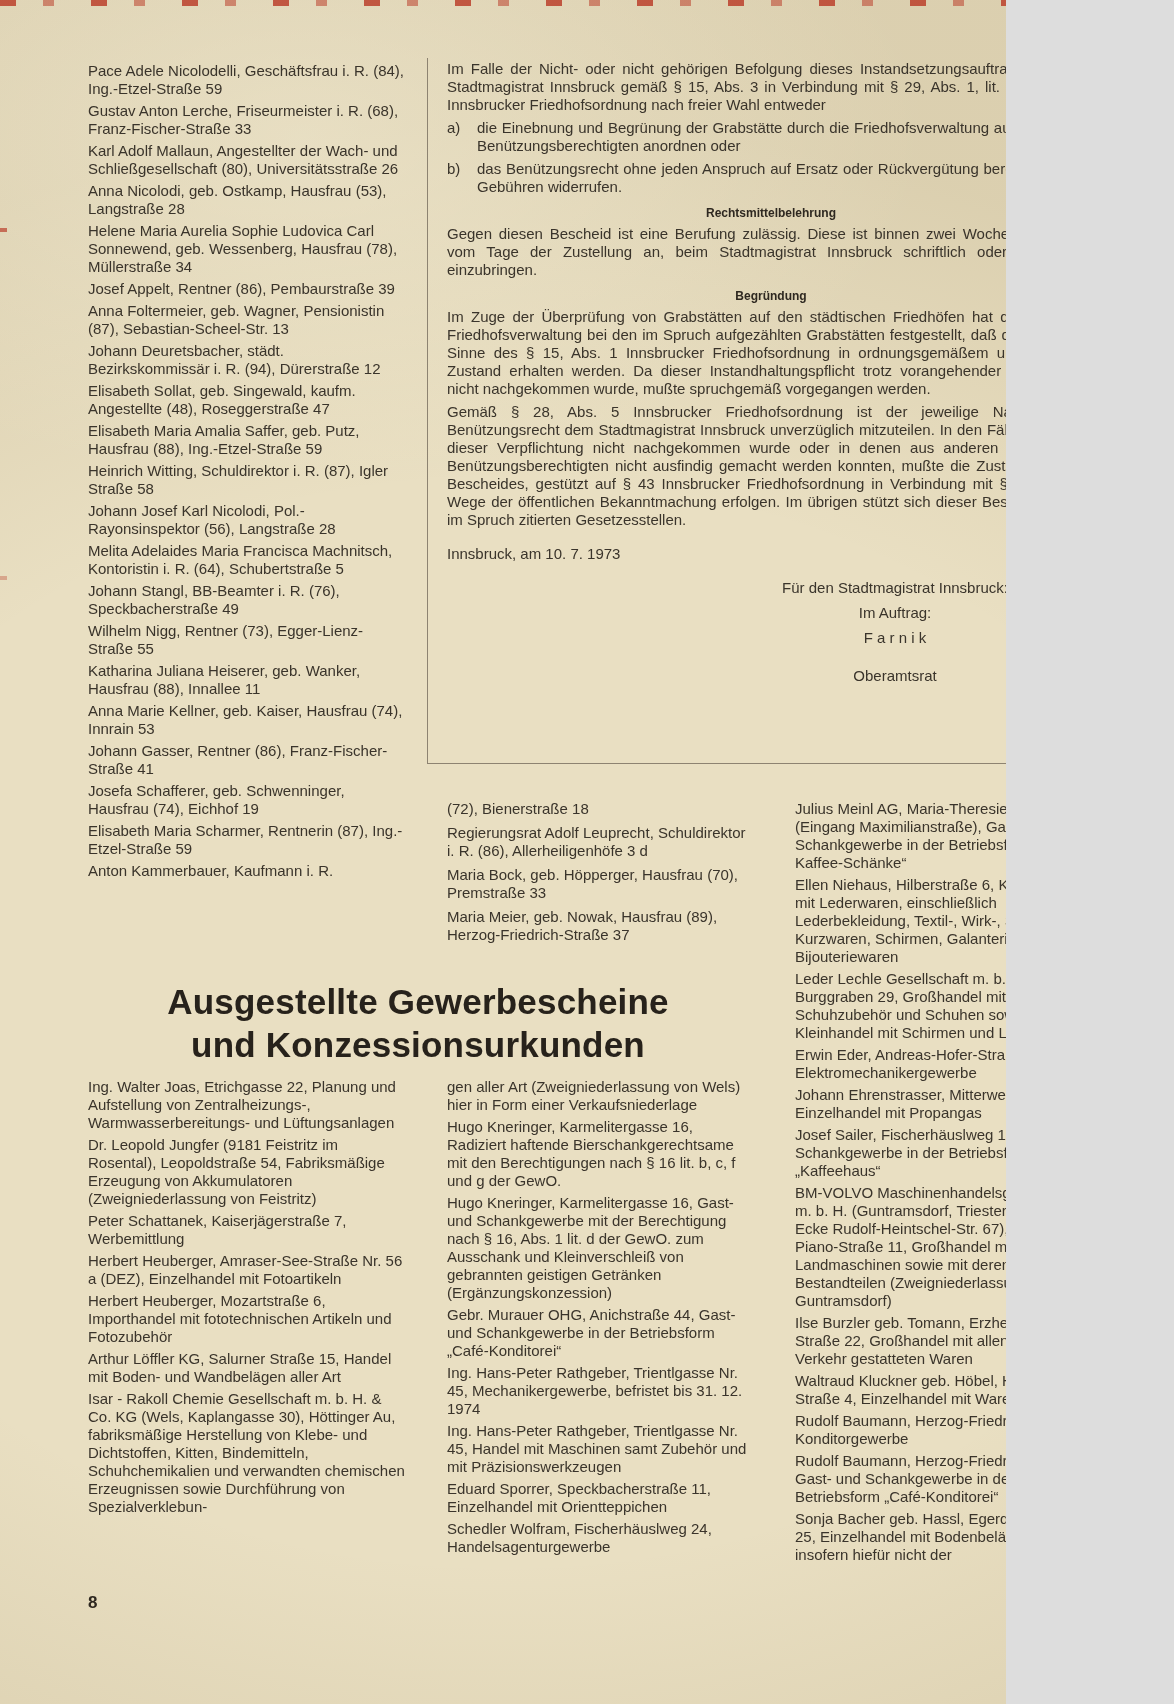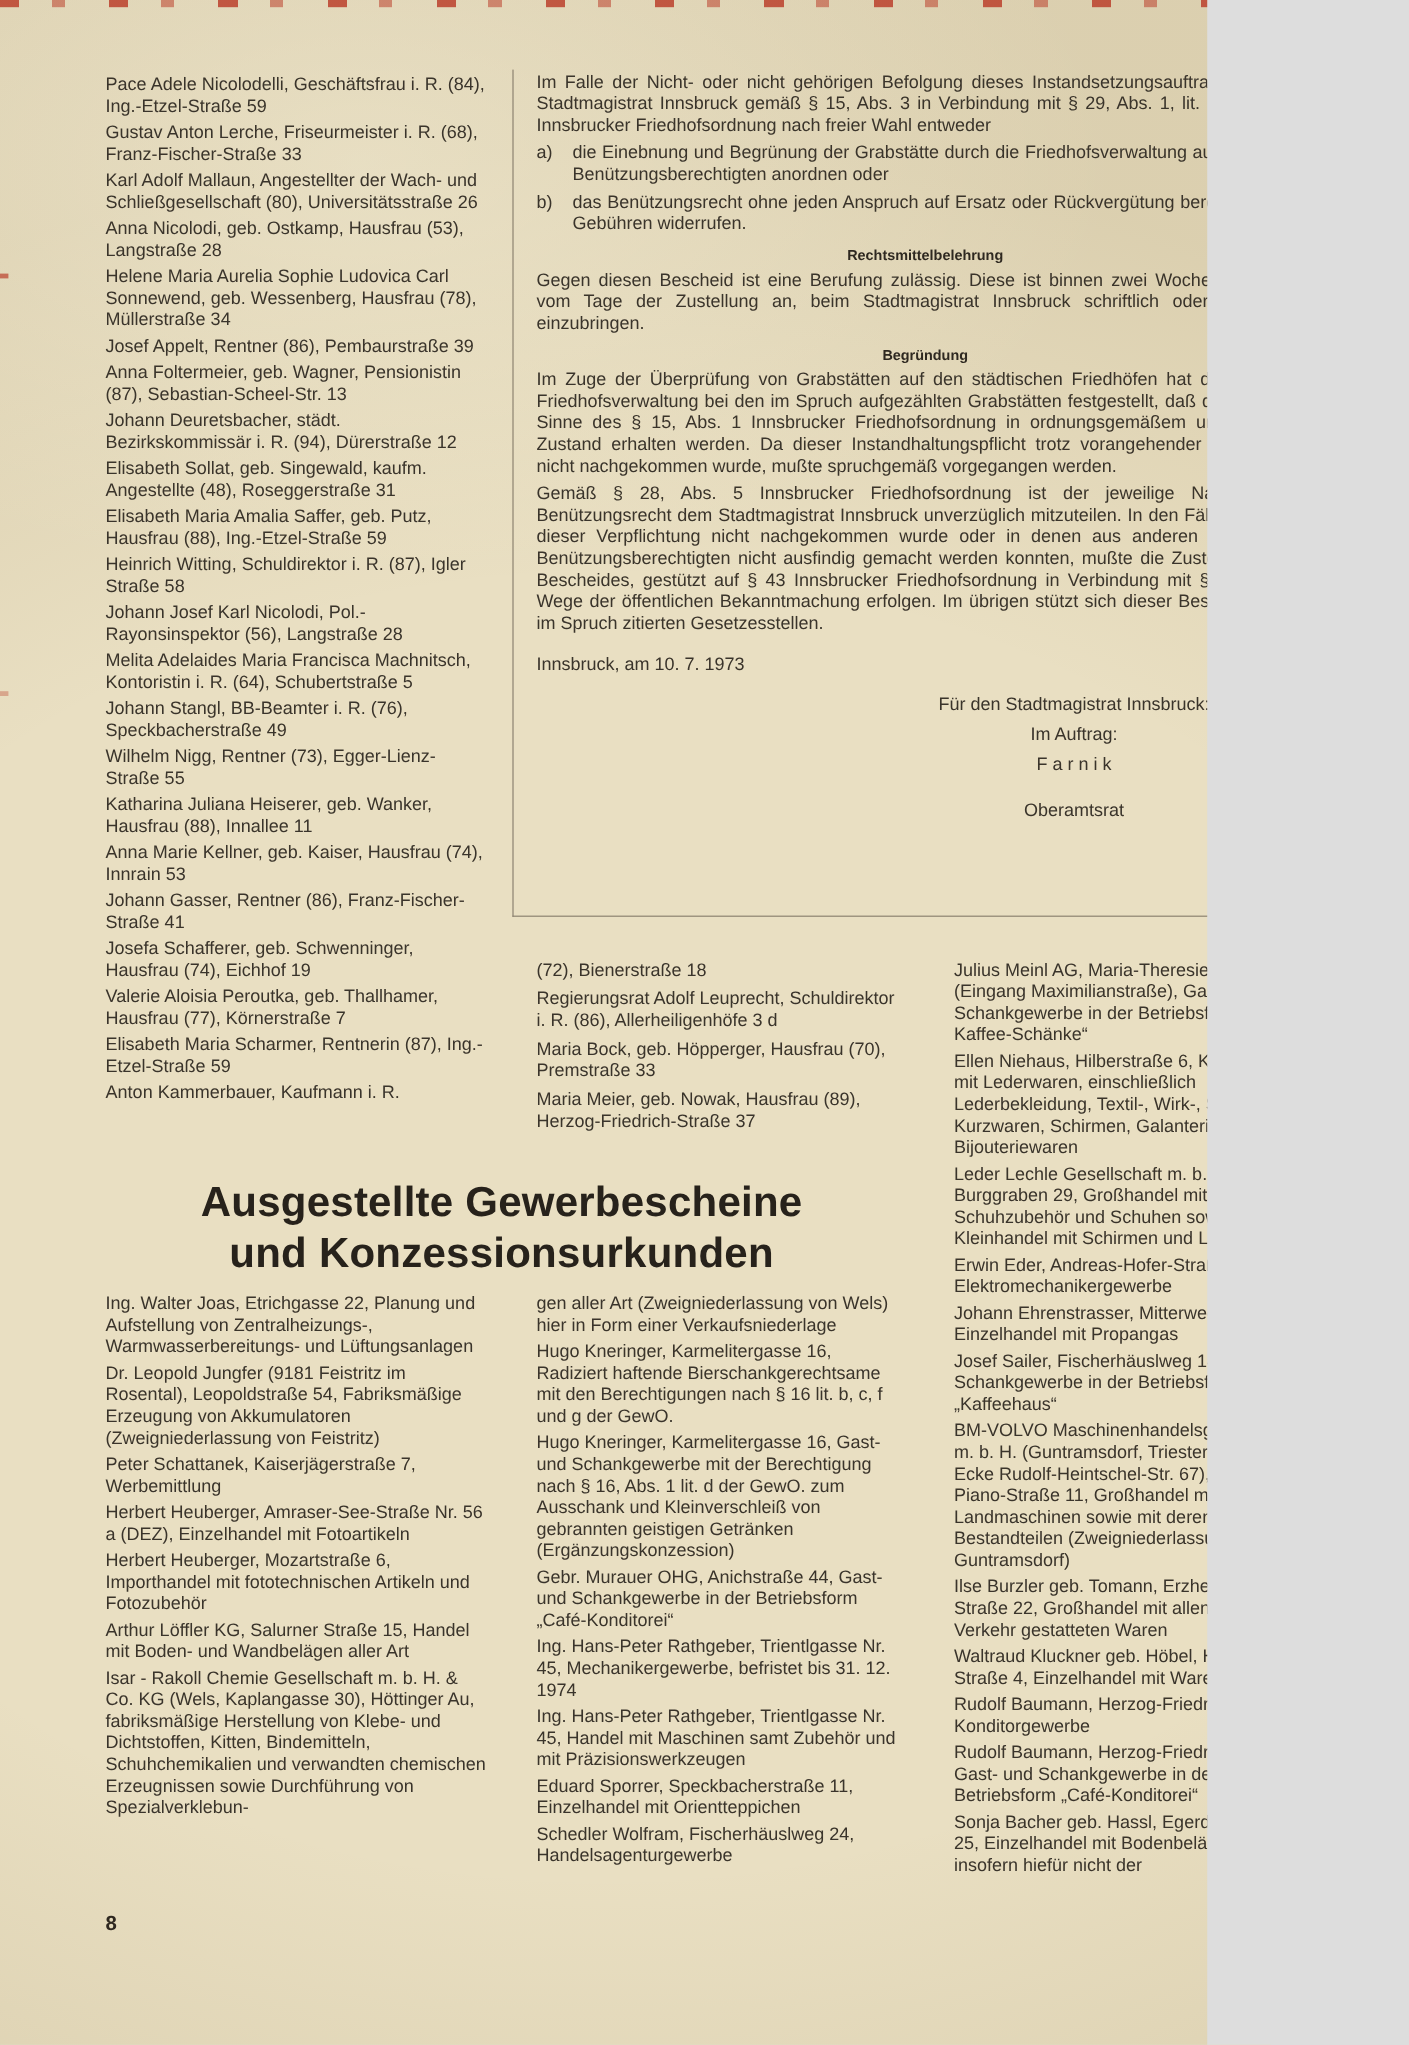--- a/index.html
+++ b/index.html
@@ -62,32 +62,31 @@
   <div class="col names-col">
 
   <p class="entry">Pace Adele Nicolodelli, Geschäftsfrau i. R. (84), Ing.-Etzel-Straße 59</p>
       <p class="entry">Gustav Anton Lerche, Friseurmeister i. R. (68), Franz-Fischer-Straße 33</p>
       <p class="entry">Karl Adolf Mallaun, Angestellter der Wach- und Schließgesellschaft (80), Universitätsstraße 26</p>
       <p class="entry">Anna Nicolodi, geb. Ostkamp, Hausfrau (53), Langstraße 28</p>
       <p class="entry">Helene Maria Aurelia Sophie Ludovica Carl Sonnewend, geb. Wessenberg, Hausfrau (78), Müllerstraße 34</p>
       <p class="entry">Josef Appelt, Rentner (86), Pembaurstraße 39</p>
       <p class="entry">Anna Foltermeier, geb. Wagner, Pensionistin (87), Sebastian-Scheel-Str. 13</p>
       <p class="entry">Johann Deuretsbacher, städt. Bezirkskommissär i. R. (94), Dürerstraße 12</p>
-      <p class="entry">Elisabeth Sollat, geb. Singewald, kaufm. Angestellte (48), Roseggerstraße 31</p>
+      <p class="entry">Elisabeth Sollat, geb. Singewald, kaufm. Angestellte (48), Roseggerstraße 47</p>
       <p class="entry">Elisabeth Maria Amalia Saffer, geb. Putz, Hausfrau (88), Ing.-Etzel-Straße 59</p>
       <p class="entry">Heinrich Witting, Schuldirektor i. R. (87), Igler Straße 58</p>
       <p class="entry">Johann Josef Karl Nicolodi, Pol.-Rayonsinspektor (56), Langstraße 28</p>
       <p class="entry">Melita Adelaides Maria Francisca Machnitsch, Kontoristin i. R. (64), Schubertstraße 5</p>
       <p class="entry">Johann Stangl, BB-Beamter i. R. (76), Speckbacherstraße 49</p>
       <p class="entry">Wilhelm Nigg, Rentner (73), Egger-Lienz-Straße 55</p>
       <p class="entry">Katharina Juliana Heiserer, geb. Wanker, Hausfrau (88), Innallee 11</p>
       <p class="entry">Anna Marie Kellner, geb. Kaiser, Hausfrau (74), Innrain 53</p>
       <p class="entry">Johann Gasser, Rentner (86), Franz-Fischer-Straße 41</p>
       <p class="entry">Josefa Schafferer, geb. Schwenninger, Hausfrau (74), Eichhof 19</p>
-      <p class="entry">Valerie Aloisia Peroutka, geb. Thallhamer, Hausfrau (77), Körnerstraße 7</p>
       <p class="entry">Elisabeth Maria Scharmer, Rentnerin (87), Ing.-Etzel-Straße 59</p>
       <p class="entry">Anton Kammerbauer, Kaufmann i. R.</p>
     </div>
 
   <div class="vdiv"></div>
 
   <div class="col decree">
     <p>Im Falle der Nicht- oder nicht gehörigen Befolgung dieses Instandsetzungsauftrages wird der Stadtmagistrat Innsbruck gemäß § 15, Abs. 3 in Verbindung mit § 29, Abs. 1, lit. b und Abs. 2 Innsbrucker Friedhofsordnung nach freier Wahl entweder</p>
     <div>
 

